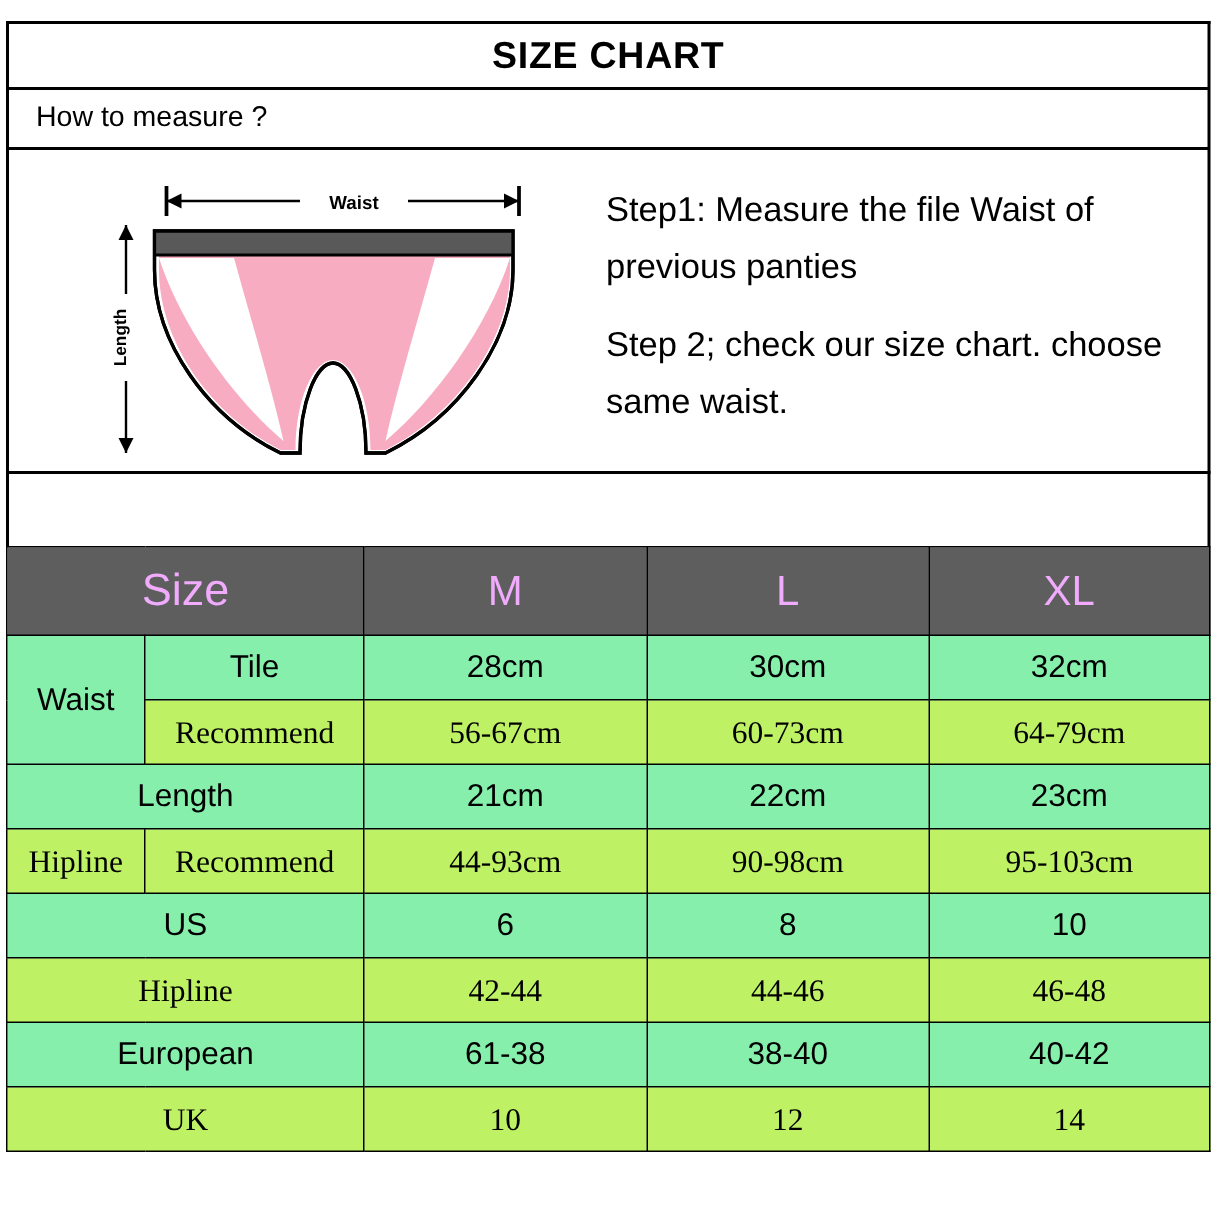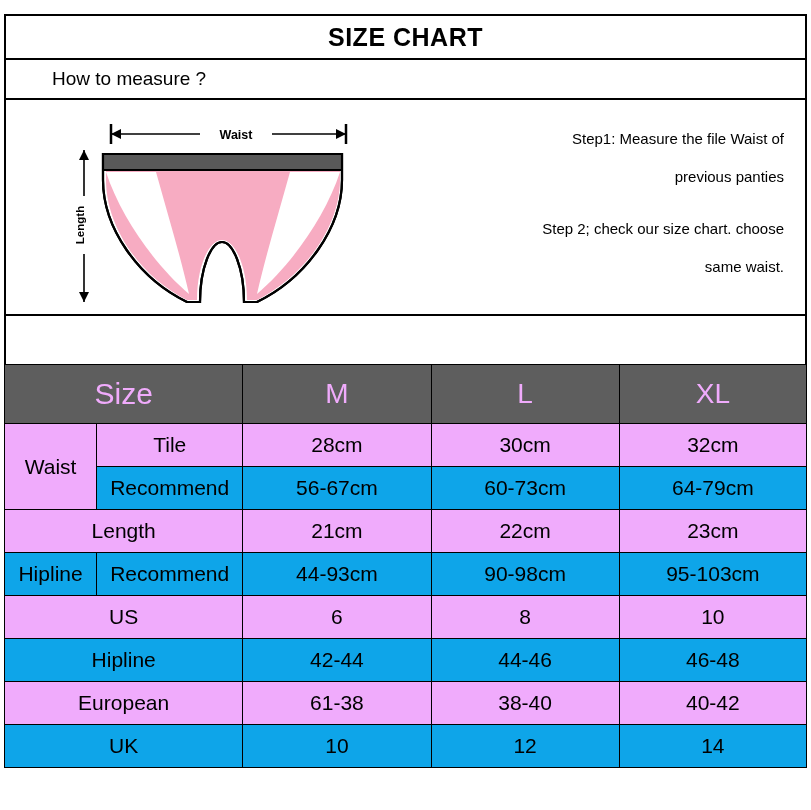--- a/index.html
+++ b/index.html
@@ -47,21 +47,20 @@
     position: absolute;
     left: 4px;
     top: 58px;
     width: 803px;
     height: 42px;
     border: 2px solid #000;
     border-bottom: 2px solid #000;
     box-sizing: border-box;
     display: flex;
     align-items: center;
-    padding-left: 28px;
   }
   .howto-text {
     font-size: 19px;
     padding-left: 18px;
   }
 
   
   .illus-panel {
     position: absolute;
     left: 4px;
@@ -78,24 +77,23 @@
     left: 55px;
     top: 8px;
   }
   .steps {
     position: absolute;
     left: 398px;
     top: 20px;
     width: 380px;
   }
   .step-line {
-    font-size: 15px;
+    font-size: 23px;
     line-height: 38px;
     white-space: nowrap;
-    text-align: right;
   }
   .step-block { margin-bottom: 14px; }
 
   
   .gap-strip {
     position: absolute;
     left: 4px;
     top: 316px;
     width: 803px;
     height: 48px;
@@ -123,22 +121,22 @@
     height: 42px;
   }
   .hdr td {
     background: #5e5e5e;
     color: #f0abfc;
     font-size: 28px;
     height: 58px;
     font-weight: normal;
   }
   .hdr td.hdr-size { font-size: 30px; }
-  .row-grey td { background: #0ea5e9; }
-  .row-white td { background: #f0abfc; }
+  .row-grey td { background: #bef264; font-family: Liberation Serif, serif; }
+  .row-white td { background: #86efac; }
   .label-cell {
     font-size: 21px;
   }
   .sub-label {
     font-size: 15px;
   }
   .small-label {
     font-size: 18px;
   }
   

